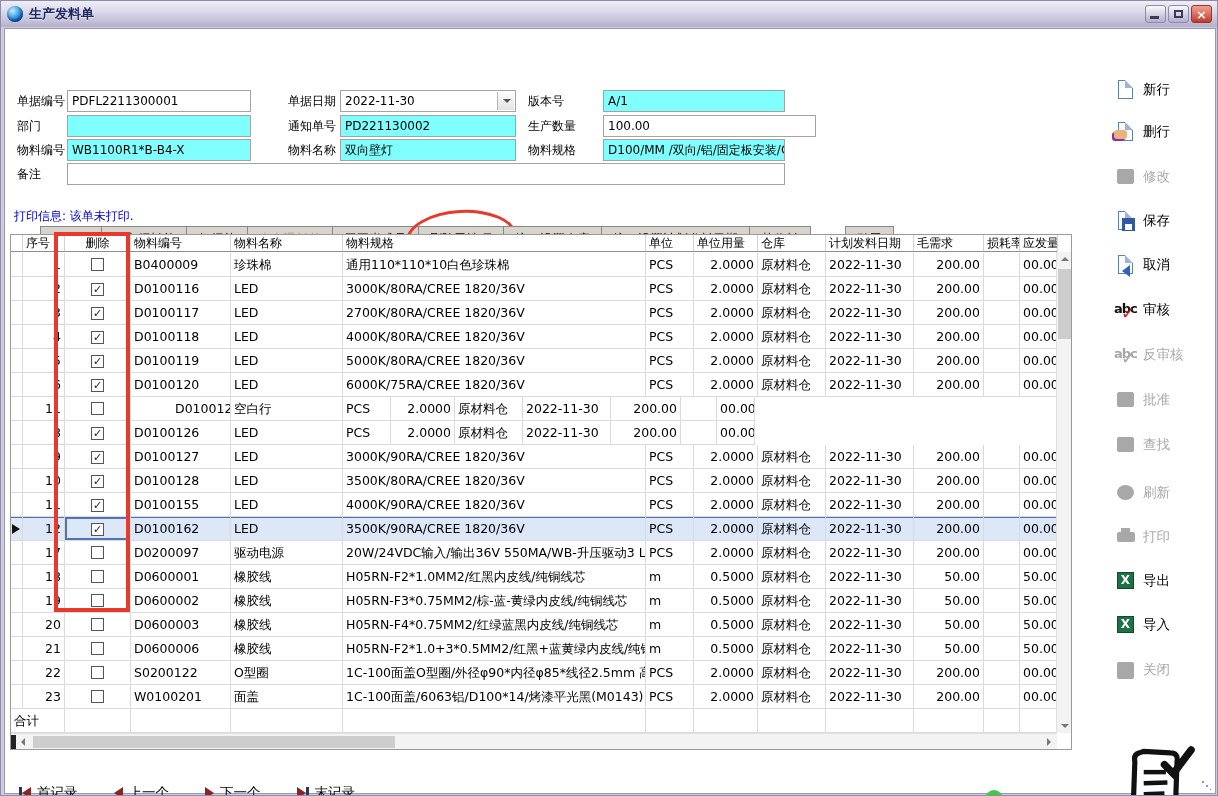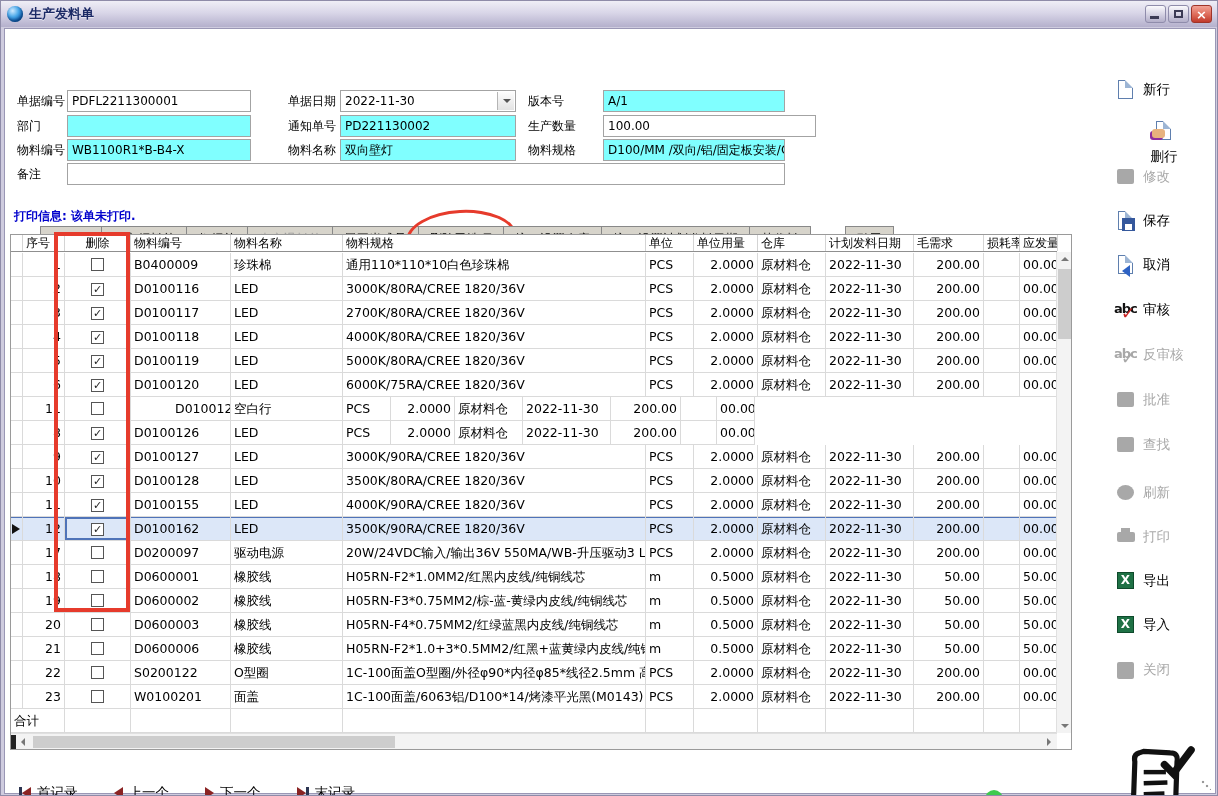--- a/index.html
+++ b/index.html
@@ -26,21 +26,21 @@
     background:#ffffff; border:1px solid #9a97b5; }
   
   .flabel { position:absolute; font-size:12px; color:#000; line-height:22px; }
   .ffield { position:absolute; height:22px; border:1px solid #a3a3a3; background:#fff;
     font-size:12px; line-height:20px; padding:0 4px; overflow:hidden; white-space:nowrap; }
   .ffield.cyan { background:#80ffff; }
   .dd-btn { position:absolute; right:1px; top:1px; width:17px; height:18px;
     background:linear-gradient(180deg,#fdfdfd,#e3e3e3); border-left:1px solid #b5b5b5; }
   .dd-btn::after { content:""; position:absolute; left:5px; top:7px; border:4px solid transparent; border-top-color:#555; }
   
-  #print-info { position:absolute; left:9px; top:179px; font-size:12px; color:#0000cc;font-weight:bold; }
+  #print-info { position:absolute; left:9px; top:179px; font-size:12px; color:#0000cc; }
   #toolbar { position:absolute; left:35px; top:197px; display:flex; }
   .tb-btn { height:26px; padding:0 11px; font-size:12.5px; color:#000; background:#d7d4cb;
     border:1px solid #888; border-left-width:0; line-height:24px; position:relative; white-space:nowrap; }
   .tb-btn:first-child { border-left-width:1px; }
   .tb-btn.disabled { color:#9a9a9a; }
   .tb-btn.gap { margin-left:34px; border-left-width:1px; }
   .circle-annotation { position:absolute; left:-13px; top:-17px; right:-13px; bottom:-16px;
     border:3px solid #e63b2c; border-radius:50%; transform:rotate(-3deg); pointer-events:none; }
   
   #grid { position:absolute; left:5px; top:205px; width:1062px; height:516px;
@@ -504,21 +504,21 @@
       </div>
     </div>
 
     <div id="sidebar">
         <div class="side-btn" style="top: 48px;">
           <span class="sicon">
             <span class="ic-page"></span>
           </span>
           <span>新行</span>
         </div>
-        <div class="side-btn" style="top: 90px; flex-direction: column;">
+        <div class="side-btn" style="top: 90px;">
           <span class="sicon">
             <span class="ic-page"></span>
             <span class="ic-hand"></span>
           </span>
           <span>删行</span>
         </div>
         <div class="side-btn disabled" style="top: 135px;">
           <span class="sicon gray">
             <span class="ic-blob"></span>
           </span>

